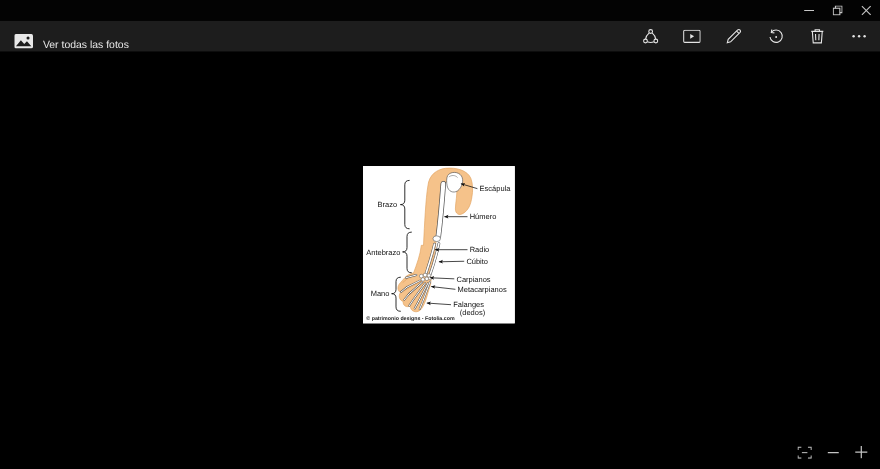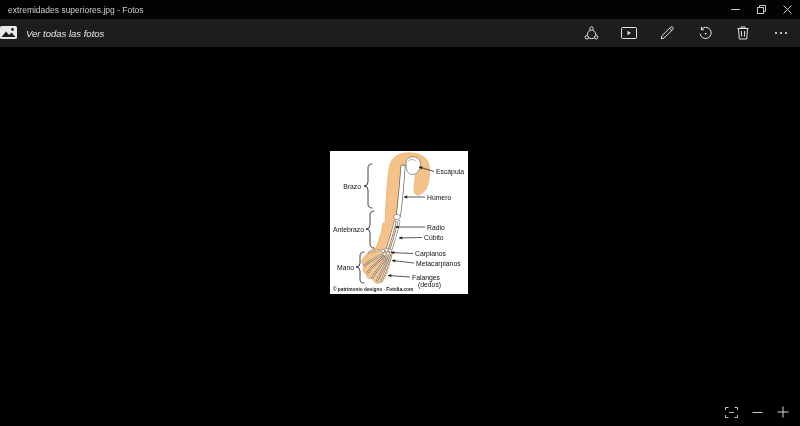--- a/index.html
+++ b/index.html
@@ -31,22 +31,22 @@
   }
   .caption-btn svg { display: block; }
 
   
   .toolbar {
     position: absolute; top: 19px; left: 0; right: 0; height: 28px;
     background: #1d1d1d;
     display: flex; align-items: center;
   }
   .see-all {
-    display: flex; align-items: center; gap: 9px; 
-    color: #e8e8e8; font-size: 9.5px; height: 100%; font-style: italic;
+    display: flex; align-items: flex-end; gap: 9px; padding-left: 13px;
+    color: #e8e8e8; font-size: 9.5px; height: 100%;
   }
   .toolbar-actions {
     position: absolute; right: 0; top: 0; height: 100%;
     display: flex; align-items: center;
   }
   .tb-btn {
     width: 38px; height: 28px; display: flex; align-items: center; justify-content: center;
     color: #e4e4e4;
   }
   .tb-btn svg { display: block; }
@@ -69,21 +69,20 @@
   }
   .zoom-btn {
     width: 16px; height: 16px; display: flex; align-items: center; justify-content: center;
     color: #c4c4c4;
   }
 </style>
 </head>
 <body>
 
 <div class="titlebar">
-  <span class="titlebar-title">extremidades superiores.jpg - Fotos</span>
   <div class="caption-buttons">
     <div class="caption-btn">
       <span>
         <svg width="9" height="9" viewBox="0 0 9 9">
             <line x1="0" y1="4.5" x2="9" y2="4.5" stroke="currentColor" stroke-width="1"></line>
           </svg>
       </span>
     </div>
     <div class="caption-btn">
       <span>

